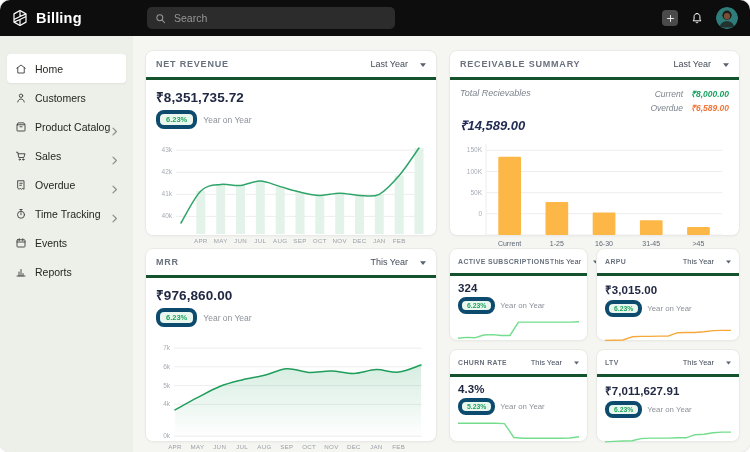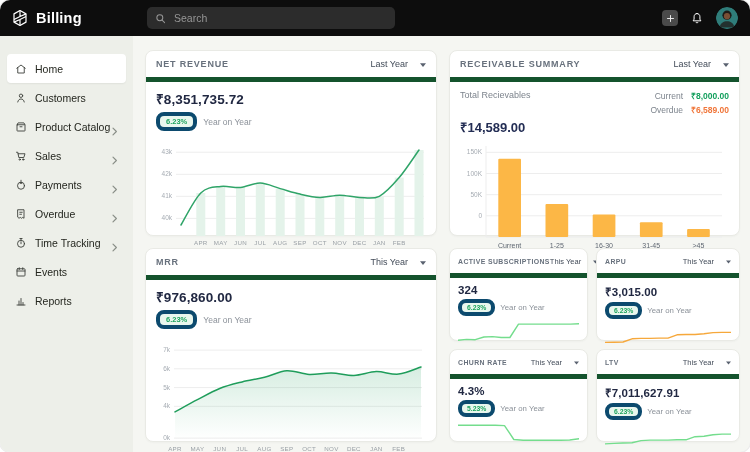--- a/index.html
+++ b/index.html
@@ -24,31 +24,31 @@
   .side-item .chev{position:absolute;right:8px;top:10px;}
   
   .card{position:absolute;background:#fff;border:1px solid #e9eae5;border-radius:8px;box-sizing:border-box;box-shadow:0 1px 2px rgba(0,0,0,0.03);}
   .c-netrev{left:145px;top:50px;width:292px;height:186px;}
   .c-recv{left:449px;top:50px;width:291px;height:186px;}
   .c-mrr{left:145px;top:248px;width:292px;height:194px;}
   .c-subs{left:449px;top:248px;width:139px;height:93px;}
   .c-arpu{left:596px;top:248px;width:144px;height:93px;}
   .c-churn{left:449px;top:349px;width:139px;height:93px;}
   .c-ltv{left:596px;top:349px;width:144px;height:93px;}
-  .card-head{height:26px;display:flex;align-items:center;justify-content:space-between;padding:0 10px;border-bottom:5px solid #14532d;}
+  .card-head{height:26px;display:flex;align-items:center;justify-content:space-between;padding:0 10px;border-bottom:3px solid #14532d;}
   .card-title{font-size:9px;font-weight:700;color:#68717d;letter-spacing:0.8px;white-space:nowrap;}
   .period{display:flex;align-items:center;gap:12px;font-size:9px;color:#434c59;cursor:pointer;white-space:nowrap;}
   .card-body{padding:8px 10px 0 10px;}
   .value{font-size:13.5px;font-weight:700;color:#212842;letter-spacing:0.1px;}
   .badge-row{display:flex;align-items:center;gap:6px;margin-top:4px;}
   .badge{background:#e9f7ee;border:4px solid #0c4a6e;color:#1da35e;font-size:7.5px;font-weight:700;padding:1px 6px;border-radius:8px;}
   .caption{font-size:8.5px;color:#8b9199;}
   .chart{display:block;margin:2px auto 0 auto;}
   
-  .recv-row{display:flex;justify-content:space-between;align-items:flex-start;padding:8px 10px 2px 10px;}
+  .recv-row{display:flex;justify-content:space-between;align-items:flex-start;padding:8px 10px 2px 10px;font-style:italic;}
   .recv-label{font-size:9px;color:#7d848d;}
   .recv-total{font-size:13px;font-weight:700;color:#232d54;margin-top:18px;}
   .recv-right{display:flex;flex-direction:column;gap:3px;}
   .recv-line{display:flex;justify-content:flex-end;gap:8px;align-items:baseline;}
   .recv-line .k{font-size:8.5px;color:#7d848d;}
   .recv-line .v{font-size:8.5px;font-weight:700;}
   .v-green{color:#14a05e;}
   .v-orange{color:#f0763a;}
   
   .sm .card-head{height:24px;padding:0 8px;}
@@ -161,32 +161,20 @@
               <circle cx="9.6" cy="19" r="1.4"></circle>
               <circle cx="16.4" cy="19" r="1.4"></circle>
             </svg>
           </span>
         <span class="lbl">Sales</span>
         <span class="chev"><svg width="7" height="9" viewBox="0 0 8 12" fill="none" stroke="#8a8f88" stroke-width="1.6" stroke-linecap="round" stroke-linejoin="round">
               <path d="M2 1.5 L6.5 6 L2 10.5"></path>
             </svg></span>
       </div>
 
-      <div class="side-item">
-        <span style="display:flex;">
-            <svg width="12" height="12" viewBox="0 0 24 24" fill="none" stroke="#3c3f3a" stroke-width="1.8" stroke-linecap="round" stroke-linejoin="round">
-              <circle cx="12" cy="13.5" r="7"></circle>
-              <path d="M12 2.5 L12 9 M9.5 6.8 L12 9.3 L14.5 6.8"></path>
-            </svg>
-          </span>
-        <span class="lbl">Payments</span>
-        <span class="chev"><svg width="7" height="9" viewBox="0 0 8 12" fill="none" stroke="#8a8f88" stroke-width="1.6" stroke-linecap="round" stroke-linejoin="round">
-              <path d="M2 1.5 L6.5 6 L2 10.5"></path>
-            </svg></span>
-      </div>
 
       <div class="side-item">
         <span style="display:flex;">
             <svg width="12" height="12" viewBox="0 0 24 24" fill="none" stroke="#3c3f3a" stroke-width="1.8" stroke-linecap="round" stroke-linejoin="round">
               <path d="M6 3.5 L18 3.5 L18 20.5 L15.5 18.8 L13 20.5 L10.5 18.8 L8 20.5 L6 18.8 Z"></path>
               <line x1="9.5" y1="8.5" x2="14.5" y2="8.5"></line>
               <line x1="9.5" y1="12.5" x2="13" y2="12.5"></line>
             </svg>
           </span>
         <span class="lbl">Overdue</span>

